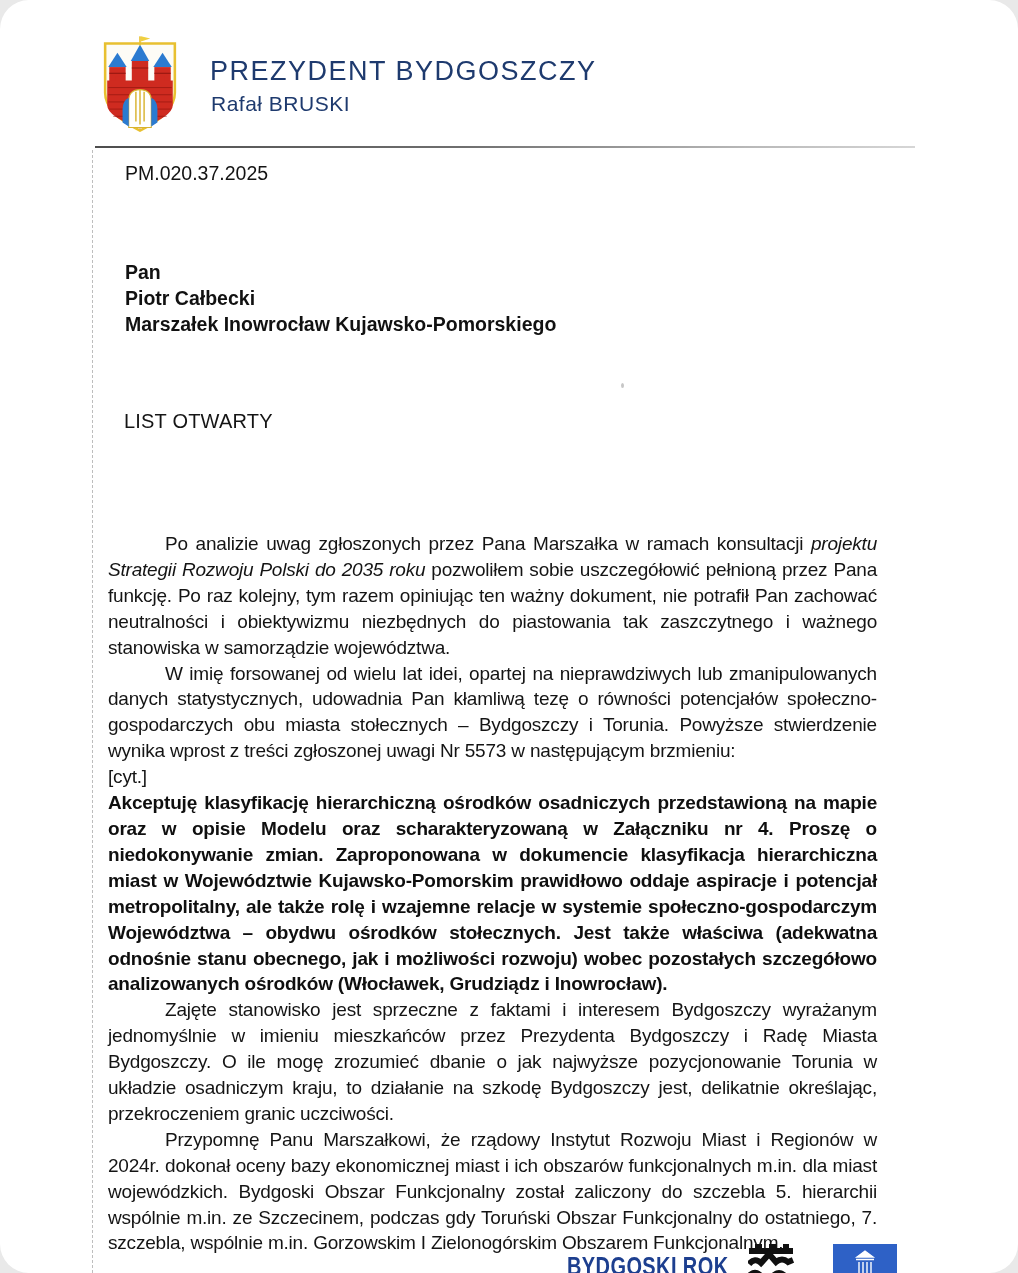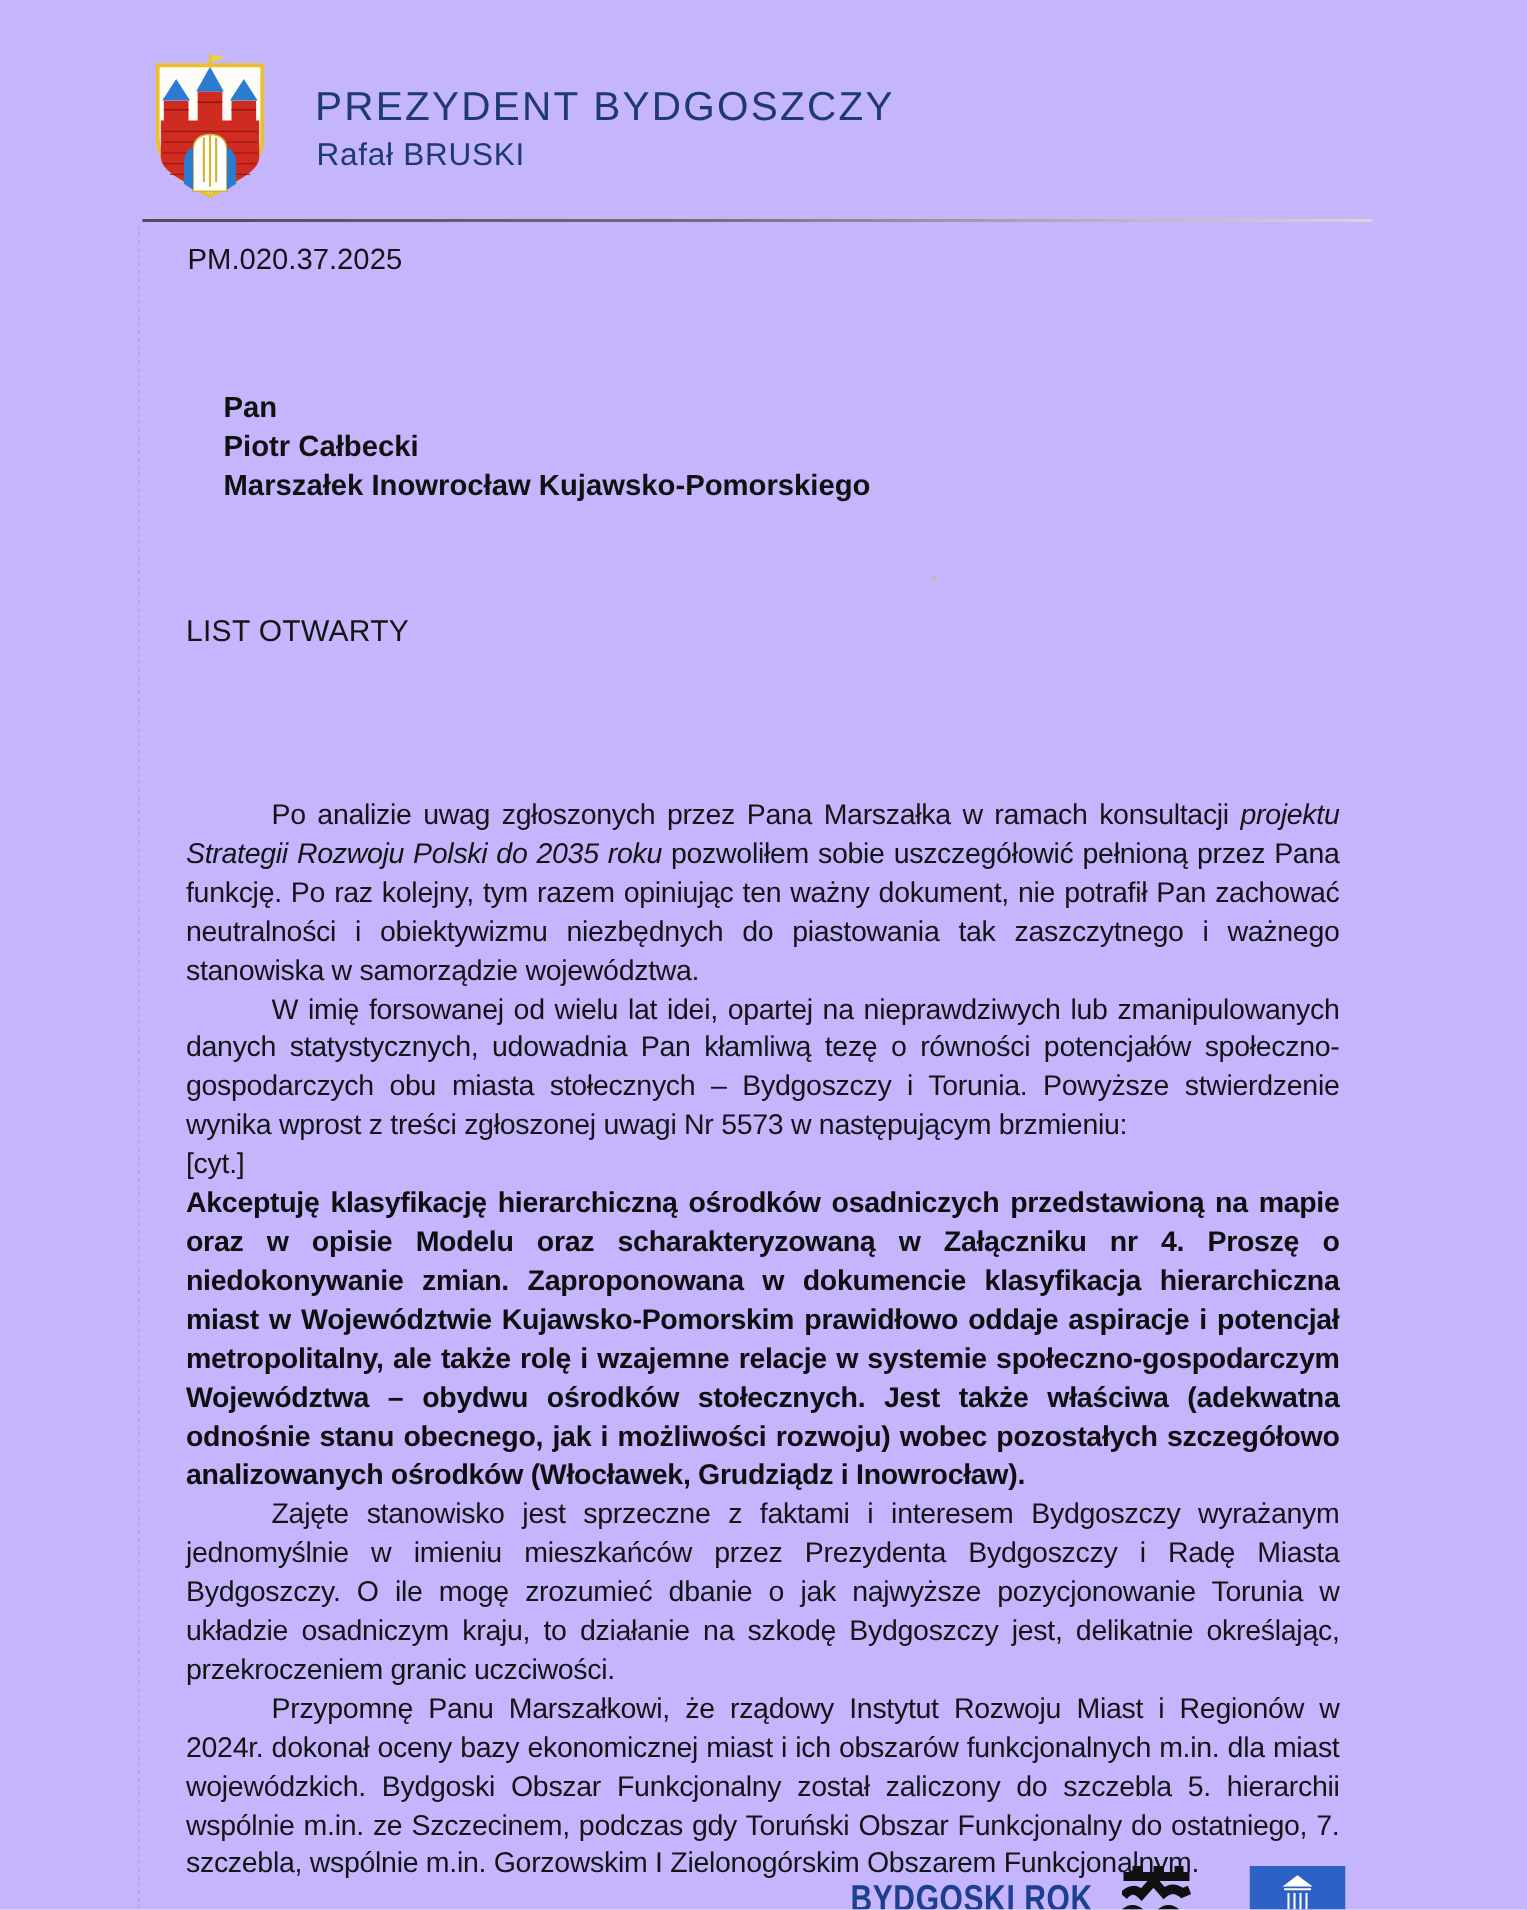--- a/index.html
+++ b/index.html
@@ -1,23 +1,24 @@
 <!DOCTYPE html>
 <html lang="pl"><head>
 <meta charset="utf-8">
 <style>
   html,body{margin:0;padding:0;background:#e9e9e9;}
   .page{
     position:relative;
     width:1018px;height:1273px;
     margin:0 auto;
-    background:#c4b5fd;
+    background:#ffffff;
     overflow:hidden;
     font-family:"Liberation Sans", sans-serif;
     color:#161616;
+    border-radius:29px;
   }
   
   .crest{position:absolute;left:99px;top:33px;width:82px;height:103px;}
   .office-name{
     position:absolute;left:210px;top:56px;
     font-size:27px;letter-spacing:1.5px;color:#1e3a6e;
   }
   .officer-name{
     position:absolute;left:211px;top:92px;
     font-size:21px;letter-spacing:.5px;color:#1e3a6e;
@@ -34,34 +35,34 @@
     position:absolute;left:621px;top:383px;width:3px;height:5px;
     background:#b8b8b8;border-radius:50%;opacity:.8;
   }
   
   .meta-block{
     position:absolute;left:125px;top:160px;
     font-size:19.5px;line-height:26px;color:#131313;
   }
   .recipient-block{
     position:absolute;left:125px;top:259px;
-    font-size:19.5px;line-height:26px;font-weight:bold;color:#111;margin-left:24px;
+    font-size:19.5px;line-height:26px;font-weight:bold;color:#111;
   }
   
   .doc-title{
     position:absolute;left:124px;top:410px;width:769px;
     text-align:left;font-size:20px;letter-spacing:.2px;color:#151515;
   }
   .salutation{
     position:absolute;left:125px;top:462px;
     font-size:19.5px;color:#151515;
   }
   
   .body-block{
-    position:absolute;left:124px;top:531px;width:769px;
+    position:absolute;left:108px;top:531px;width:769px;
     font-size:19px;line-height:25.9px;letter-spacing:-.2px;
     text-align:justify;color:#141414;
   }
   .body-block p{margin:0;}
   .indent{text-indent:57px;}
   .cite-line{text-align:left;}
   .bold-quote{font-weight:bold;color:#0f0f0f;}
   
   .footer-brand-text{
     position:absolute;left:567px;top:1252px;

